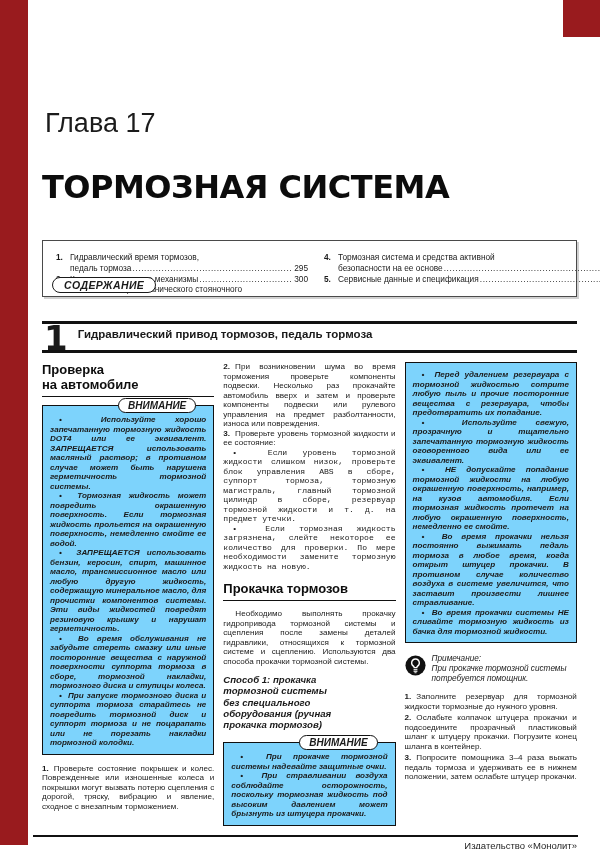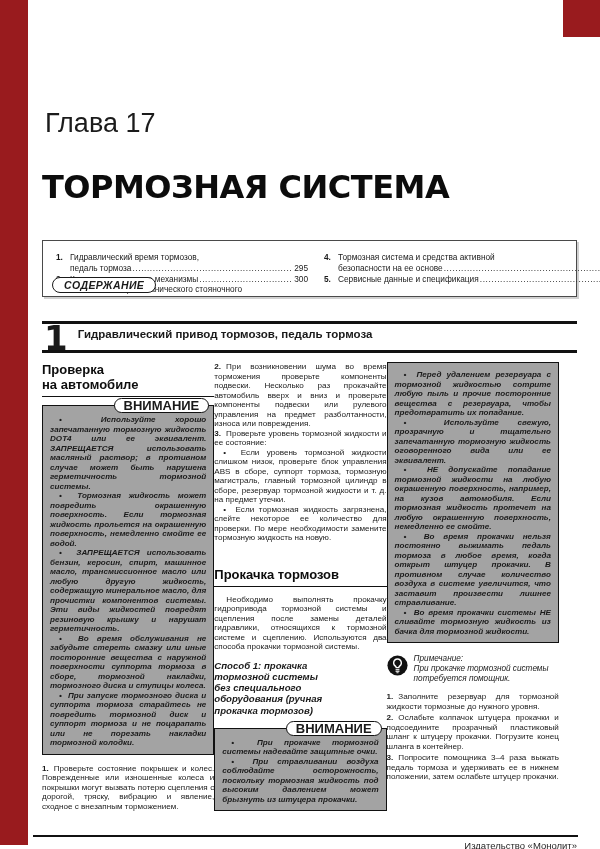--- a/index.html
+++ b/index.html
@@ -34,37 +34,37 @@
 
   
   .section-head { position:absolute; left:42px; top:321px; width:535px; height:32px;
                   border-top:3px solid #111; border-bottom:3px solid #111;
                   display:flex; align-items:center; overflow:hidden; }
   .sec-num { font-size:34px; font-weight:bold; line-height:26px; margin:2px 10px 0 2px;
              font-family:"DejaVu Sans","Liberation Sans",sans-serif; }
   .sec-title { font-size:11.5px; font-weight:bold; position:relative; top:-3px; }
 
   
-  .cols { position:absolute; left:42px; top:362px; width:535px; display:flex; }
+  .cols { position:absolute; left:42px; top:362px; width:535px; display:flex; gap:9px; }
   .col { width:172.3px; flex:none; font-size:8.1px; line-height:9.5px; text-align:justify; }
 
   .col-h { font-size:13px; line-height:15px; font-weight:bold; white-space:pre-line; text-align:left;
            border-bottom:1.7px solid #111; padding-bottom:4px; margin-bottom:8px; color:#0d0d0d; }
 
-  .warnbox { position:relative; border:1.7px solid #111; padding:9px 7px 6px; background:#a3a3a3; }
+  .warnbox { position:relative; border:1.7px solid #111; padding:9px 7px 6px; background:#7dd3fc; }
   .warnbox.continued { padding-top:7px; }
-  .warn-tab { position:absolute; top:-8px; right:4px; background:#fff; border:1.7px solid #111;
-              border-radius:8px; padding:0 9px; font-size:13px; line-height:13px;
-              font-weight:bold; }
+  .warn-tab { position:absolute; top:-8px; right:17px; background:#fff; border:1.7px solid #111;
+              border-radius:8px; padding:0 9px; font-size:10px; line-height:13px;
+              font-weight:bold; font-style:italic; }
   .warn-p { font-weight:bold; font-style:italic; text-indent:9px; }
 
   .para { margin-top:0; }
   .para.gap { margin-top:9px; }
   .pnum { font-weight:bold; margin-right:5px; }
-  .bullet { text-indent:9px; }
+  .bullet { text-indent:9px;font-family:Liberation Mono, monospace; }
   .indent1 { text-indent:12px; }
 
   .method-h { font-size:9.6px; line-height:11.3px; font-weight:bold; font-style:italic;
               white-space:pre-line; text-align:left; margin:8px 0 12px; }
 
   .note { display:flex; gap:6px; margin:11px 0 8px; align-items:flex-start; }
   .note-icon { flex:none; margin-top:1px; }
   .note-body { font-style:italic; font-size:8.2px; line-height:10px; text-align:left; color:#222; }
   .note-label { display:block; }
 
@@ -151,25 +151,25 @@
         <p class="warn-p">•&nbsp;&nbsp;Используйте хорошо запечатанную тормозную жидкость DOT4 или ее эквивалент. ЗАПРЕЩАЕТСЯ использовать масляный раствор; в противном случае может быть нарушена герметичность тормозной системы.</p>
         <p class="warn-p">•&nbsp;&nbsp;Тормозная жидкость может повредить окрашенную поверхность. Если тормозная жидкость прольется на окрашенную поверхность, немедленно смойте ее водой.</p>
         <p class="warn-p">•&nbsp;&nbsp;ЗАПРЕЩАЕТСЯ использовать бензин, керосин, спирт, машинное масло, трансмиссионное масло или любую другую жидкость, содержащую минеральное масло, для прочистки компонентов системы. Эти виды жидкостей повредят резиновую крышку и нарушат герметичность.</p>
         <p class="warn-p">•&nbsp;&nbsp;Во время обслуживания не забудьте стереть смазку или иные посторонние вещества с наружной поверхности суппорта тормоза в сборе, тормозной накладки, тормозного диска и ступицы колеса.</p>
         <p class="warn-p">•&nbsp;&nbsp;При запуске тормозного диска и суппорта тормоза старайтесь не повредить тормозной диск и суппорт тормоза и не поцарапать или не порезать накладки тормозной колодки.</p>
       </div>
       <p class="para gap"><b class="pnum">1.</b><span>Проверьте состояние покрышек и колес. Поврежденные или изношенные колеса и покрышки могут вызвать потерю сцепления с дорогой, тряску, вибрацию и явление, сходное с внезапным торможением.</span></p>
     </div>
 
     <div class="col">
-      <p class="para"><b class="pnum">2.</b><span>При возникновении шума во время торможения проверьте компоненты подвески. Несколько раз прокачайте автомобиль вверх и вниз и проверьте компоненты подвески или рулевого управления на предмет разболтанности, износа или повреждения.</span></p>
+      <p class="para"><b class="pnum">2.</b><span>При возникновении шума во время торможения проверьте компоненты подвески. Несколько раз прокачайте автомобиль вверх и затем и проверьте компоненты подвески или рулевого управления на предмет разболтанности, износа или повреждения.</span></p>
       <p class="para"><b class="pnum">3.</b><span>Проверьте уровень тормозной жидкости и ее состояние:</span></p>
       <p class="para bullet">•&nbsp;&nbsp;Если уровень тормозной жидкости слишком низок, проверьте блок управления ABS в сборе, суппорт тормоза, тормозную магистраль, главный тормозной цилиндр в сборе, резервуар тормозной жидкости и т. д. на предмет утечки.</p>
       <p class="para bullet">•&nbsp;&nbsp;Если тормозная жидкость загрязнена, слейте некоторое ее количество для проверки. По мере необходимости замените тормозную жидкость на новую.</p>
-      <div class="col-h" style="margin-top:24px;">Прокачка тормозов</div>
+      <div class="col-h" style="margin-top:10px;">Прокачка тормозов</div>
       <p class="para indent1">Необходимо выполнять прокачку гидропривода тормозной системы и сцепления после замены деталей гидравлики, относящихся к тормозной системе и сцеплению. Используются два способа прокачки тормозной системы.</p>
       <div class="method-h">Способ 1: прокачка
 тормозной системы
 без специального
 оборудования (ручная
 прокачка тормозов)</div>
       <div class="warnbox">
         <div class="warn-tab">ВНИМАНИЕ</div>
         <p class="warn-p">•&nbsp;&nbsp;При прокачке тормозной системы надевайте защитные очки.</p>
         <p class="warn-p">•&nbsp;&nbsp;При стравливании воздуха соблюдайте осторожность, поскольку тормозная жидкость под высоким давлением может брызнуть из штуцера прокачки.</p>

